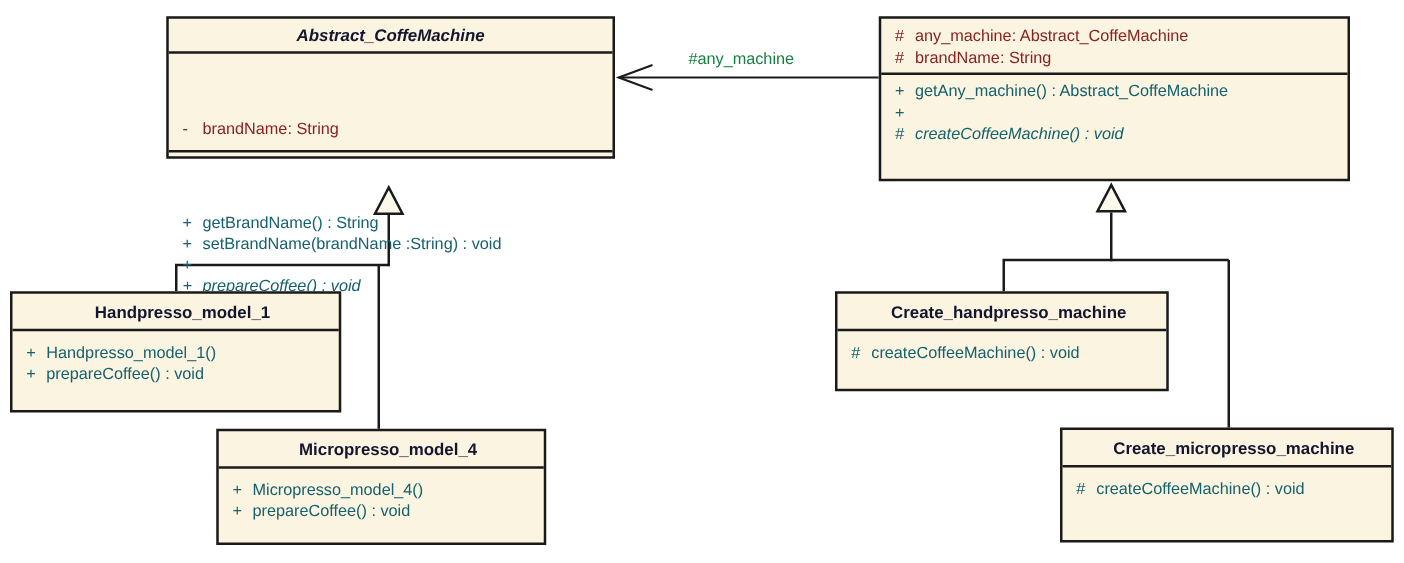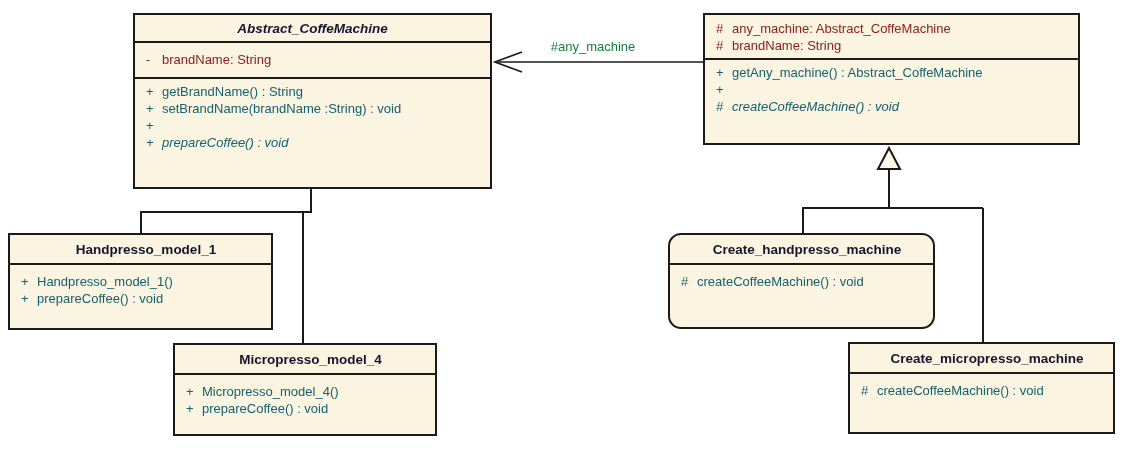--- a/index.html
+++ b/index.html
@@ -33,29 +33,29 @@
   .compartment { flex:none; padding-top:4px; }
   .compartment.grow { flex:1 1 auto; }
   .attrs { border-bottom:2px solid #1a1a1a; }
   .member { display:flex; font-size:13px; line-height:17px; white-space:nowrap; }
   .member .vis { flex:none; width:27px; padding-left:11px; }
   .member.attr { color:#8B2020; }
   .member.meth { color:#15616D; }
   .member.it { font-style:italic; }
 
   
-  #cls-abs-machine   { left:133px; top:13px;  width:359px; height:176px; }
+  #cls-abs-machine   { left:133px; top:13px;  width:359px; height:114px;gap:43px; }
   #cls-abs-machine .uml-title { height:28px; }
   #cls-abs-machine .attrs { height:36px; padding-top:8px; }
   #cls-abs-creator   { left:703px; top:13px;  width:377px; height:132px; }
   #cls-abs-creator .uml-title { height:26px; }
   #cls-abs-creator .attrs { height:45px; padding-top:5px; }
   #cls-handpresso    { left:8px;   top:233px; width:265px; height:97px; }
   #cls-micropresso   { left:173px; top:343px; width:264px; height:93px; }
-  #cls-create-hand   { left:668px; top:233px; width:267px; height:96px;border-radius:13px; }
+  #cls-create-hand   { left:668px; top:233px; width:267px; height:80px; }
   #cls-create-micro  { left:848px; top:342px; width:267px; height:92px; }
   .small .uml-title { height:30px;padding-left:11px; }
   .small .compartment { padding-top:8px; }
 
   #assoc-label {
     position:absolute; left:528px; top:39px; width:130px;
     font-size:13px; color:#15803d; text-align:center; white-space:nowrap;
   }
 </style>
 </head>

